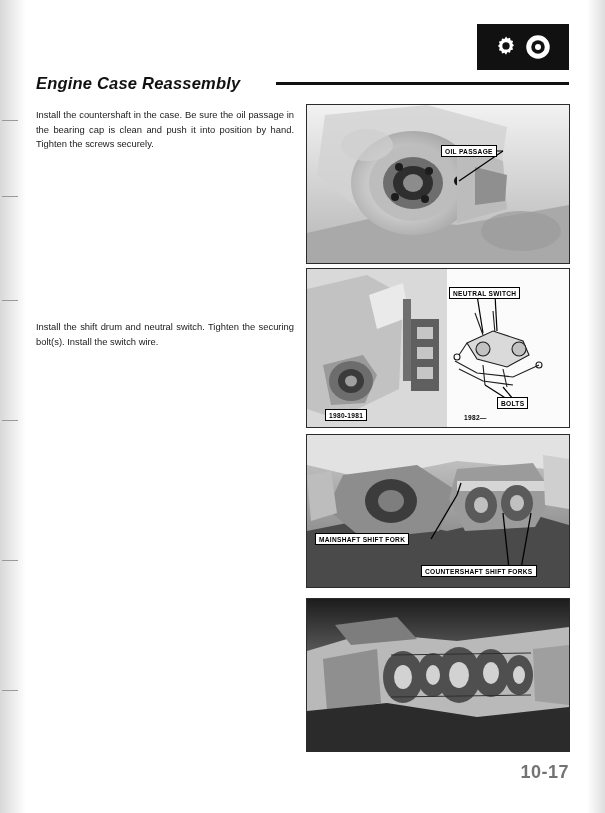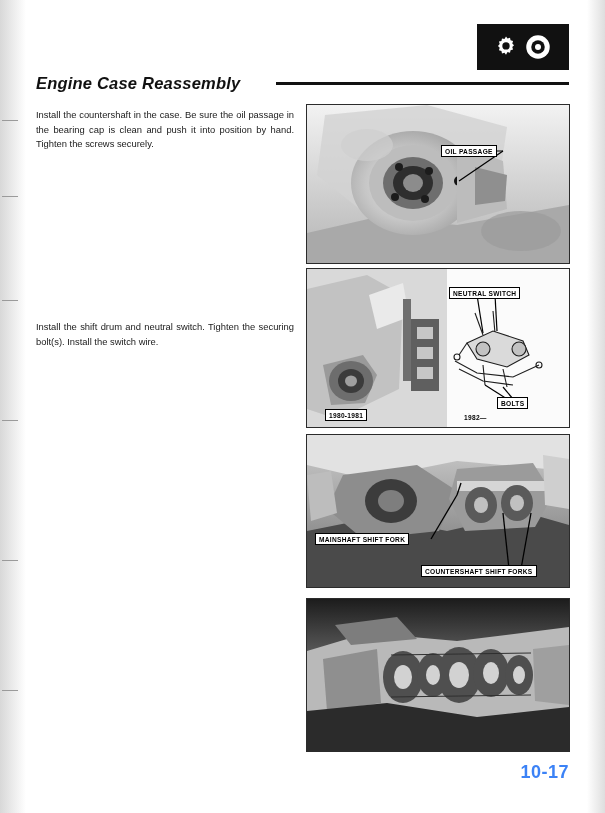--- a/index.html
+++ b/index.html
@@ -108,21 +108,21 @@
     padding: 1.5px 3px;
     white-space: nowrap;
     font-family: "Liberation Sans", sans-serif;
   }
   .page-num {
     position: absolute;
     right: 36px;
     bottom: 30px;
     font-size: 18px;
     font-weight: bold;
-    color: #3b82f6;
+    color: #737373;
     letter-spacing: 0.5px;
   }
 </style>
 </head>
 <body>
 
 <div class="page">
 
   <div class="edge-tick" style="top:120px"></div>
   <div class="edge-tick" style="top:196px"></div>

